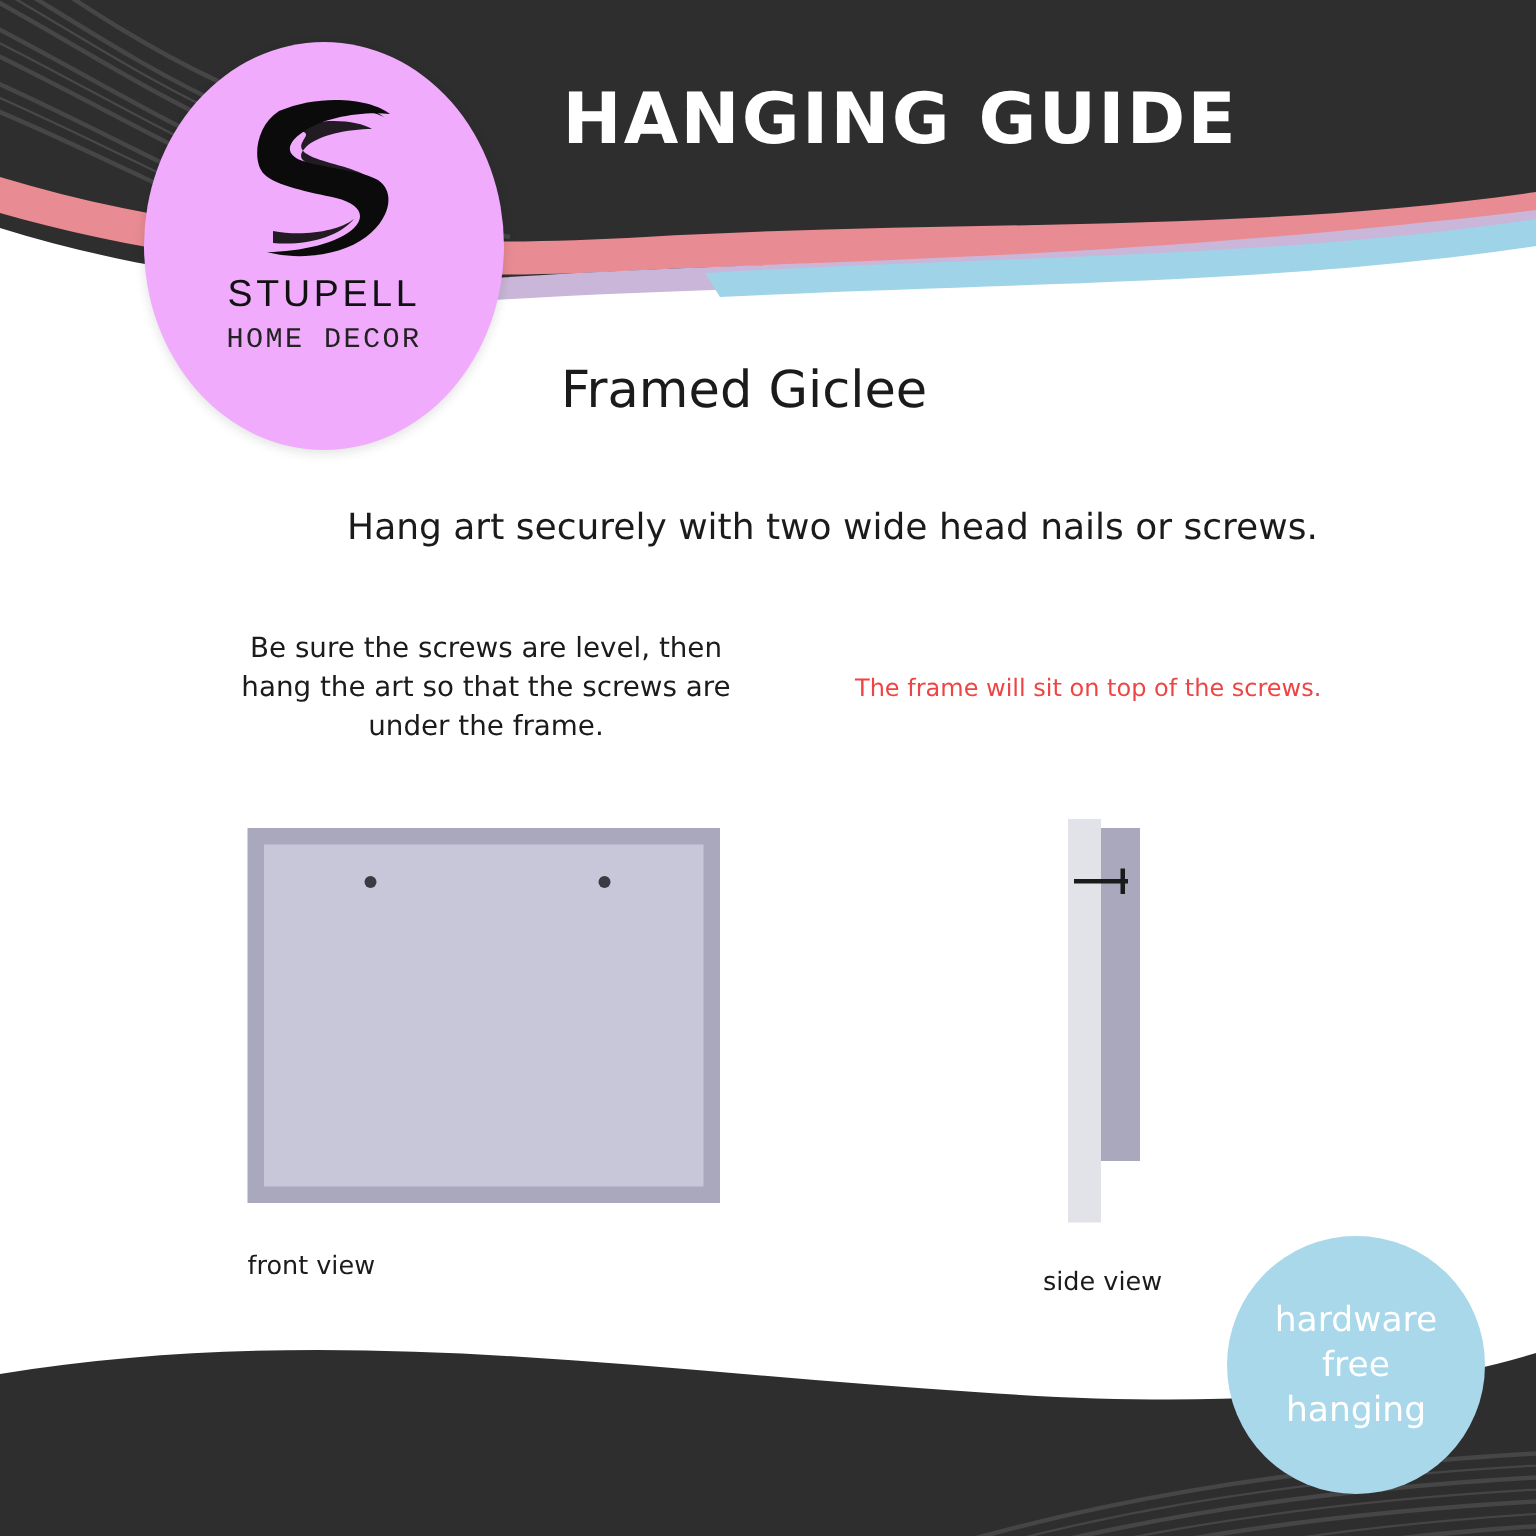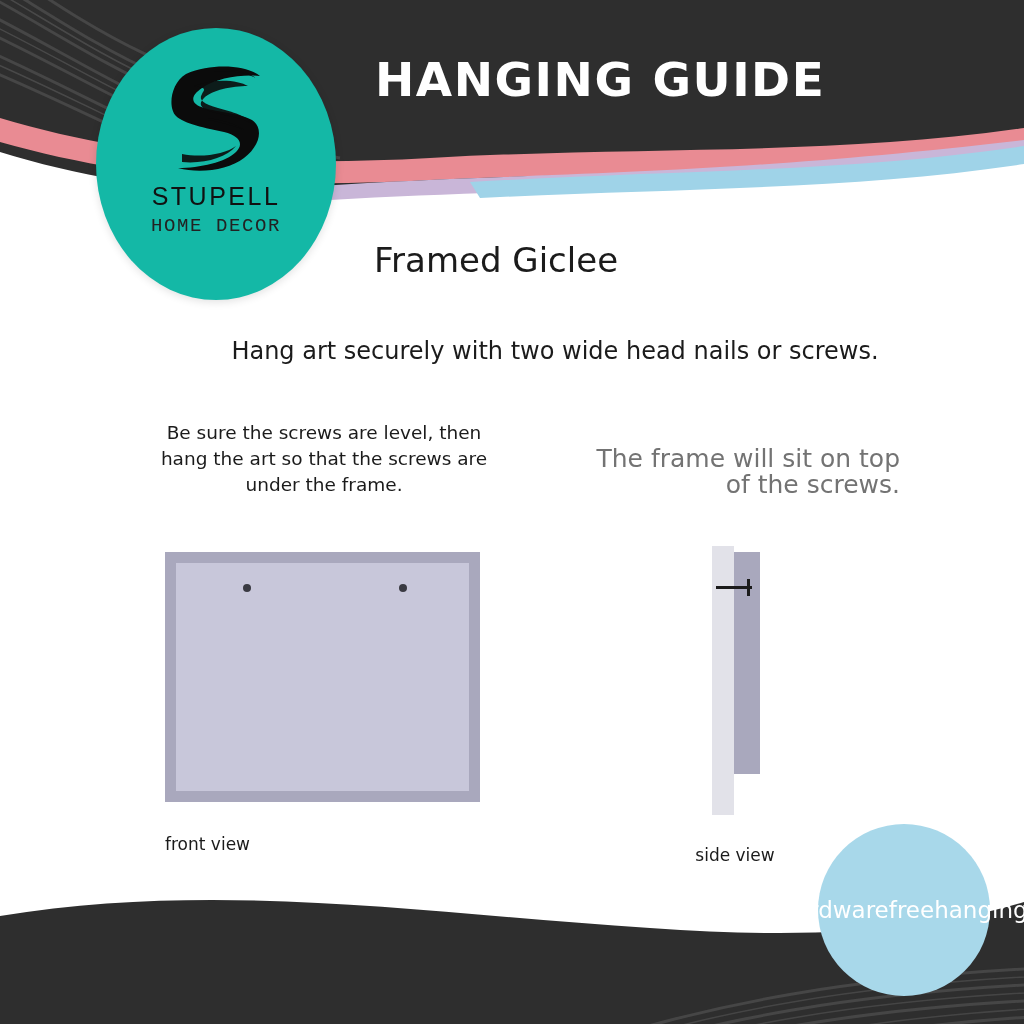--- a/index.html
+++ b/index.html
@@ -26,21 +26,21 @@
     width: 1024px; height: 230px;
     overflow: hidden;
   }
   .header-svg, .footer-svg { display: block; }
 
   .brand-badge {
     position: absolute;
     left: 96px; top: 28px;
     width: 240px; height: 272px;
     border-radius: 50% / 50%;
-    background: #14b8a6;
+    background: #f0abfc;
     box-shadow: 0 2px 8px rgba(0,0,0,0.12);
     display: flex;
     flex-direction: column;
     align-items: center;
     justify-content: flex-start;
     padding-top: 30px;
     box-sizing: border-box;
   }
   .brand-mark {
     width: 120px;
@@ -107,24 +107,24 @@
     font-size: 18.5px;
     line-height: 26px;
     color: #1b1b1b;
     font-family: "DejaVu Sans", sans-serif;
   }
   .panel-right-caption {
     position: absolute;
     left: 570px;
     top: 446px;
     width: 330px;
-    text-align: right;
-    font-size: 25px;
+    text-align: left;
+    font-size: 16px;
     line-height: 26px;
-    color: #737373;
+    color: #ef4444;
     font-family: "DejaVu Sans", sans-serif;
   }
 
   
   .front-frame {
     position: absolute;
     left: 165px;
     top: 552px;
     width: 315px;
     height: 250px;
@@ -215,21 +215,21 @@
 
   .hardware-bubble {
     position: absolute;
     left: 818px;
     top: 824px;
     width: 172px;
     height: 172px;
     border-radius: 50%;
     background: #a8d8ea;
     display: flex;
-    flex-direction: row;
+    flex-direction: column;
     align-items: center;
     justify-content: center;
     color: #ffffff;
     font-family: "DejaVu Sans", sans-serif;
     font-size: 23px;
     line-height: 30px;
     text-align: center;
   }
 </style>
 </head>

